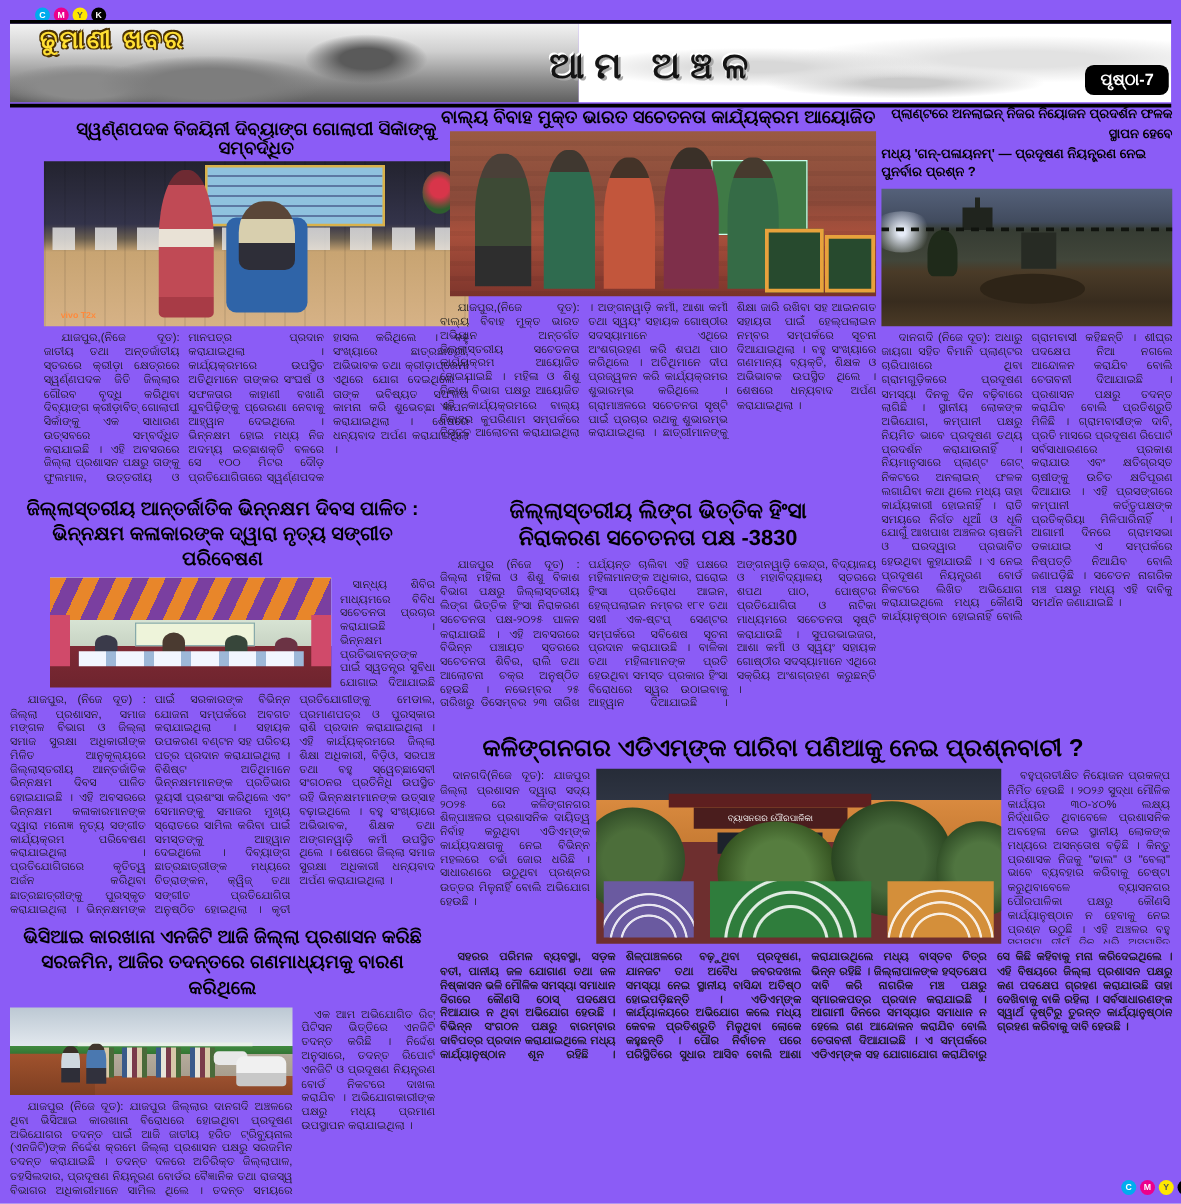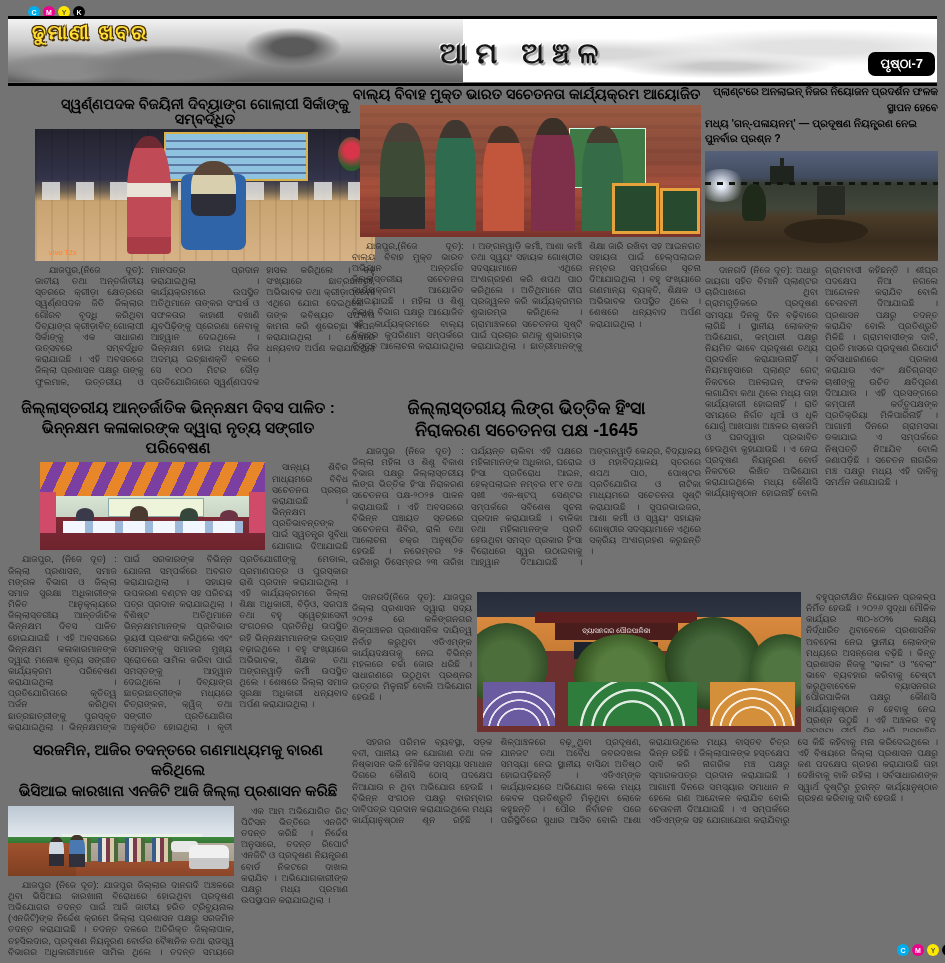--- a/index.html
+++ b/index.html
@@ -1,16 +1,16 @@
 <!DOCTYPE html>
 <html><head>
 <meta charset="utf-8">
 <style>
   html,body{margin:0;padding:0;background:#e9e9e9;}
-  #page{position:relative;width:945px;height:963px;background:#737373;overflow:hidden;
+  #page{position:relative;width:945px;height:963px;background:#8b5cf6;overflow:hidden;
         font-family:"Liberation Sans",sans-serif;color:#1a1a1a;}
   
   .marks{position:absolute;display:flex;gap:3px;}
   .marks.top{left:28px;top:6px;}
   .marks.bottom{left:897px;top:944px;}
   .mark{width:12px;height:12px;border-radius:50%;font-size:7px;font-weight:bold;
         color:#fff;display:flex;align-items:center;justify-content:center;}
   .mark.c{background:#00adee;}
   .mark.m{background:#ec008c;}
   .mark.y{background:#ffe800;color:#555;}
@@ -42,21 +42,21 @@
      font-size:13px;font-weight:bold;padding:4px 12px;border-radius:7px;}
   .bottomrule{position:absolute;left:8px;top:83px;width:929px;height:3px;background:#000;}
   
   .article{position:absolute;overflow:hidden;}
   .hl{font-weight:bold;color:#000;}
   .hl.center{text-align:center;}
   .body-txt{font-size:9px;line-height:1.24;text-align:justify;text-indent:14px;
      overflow:hidden;word-break:break-word;}
   .cols3{column-count:3;column-gap:7px;}
   .cols2{column-count:2;column-gap:7px;}
-  .cols4{column-count:4;column-gap:8px;}
+  .cols4{column-count:4;column-gap:8px;font-weight:bold;}
   .photo{position:relative;overflow:hidden;background:#888;}
   .photo *{position:absolute;}
   
   .ph-a1{background:
      repeating-linear-gradient(90deg,rgba(0,0,0,.07) 0 2px,transparent 2px 16px),
      linear-gradient(180deg,#23232f 0%,#33334a 38%,#6a5f50 47%,#c8a472 55%,#d6b286 100%);}
   .ph-a1 .banner{left:38%;top:2%;width:41%;height:34%;background:#8fc2de;border:2px solid #d9b14a;
      background-image:repeating-linear-gradient(180deg,transparent 0 6px,rgba(30,30,90,.45) 6px 8px);}
   .ph-a1 .chairs{left:2%;top:40%;width:96%;height:14%;
      background:repeating-linear-gradient(90deg,#e8e8e8 0 18px,transparent 18px 34px);opacity:.8;}
@@ -222,47 +222,48 @@
         <div class="pp4"></div>
         <div class="table"></div>
       </div>
       <div class="body-txt" style="width:108px;height:88px;text-indent:10px;">ସାନ୍ଧ୍ୟ ଶିବିର ମାଧ୍ୟମରେ ବିବିଧ ସଚେତନତା ପ୍ରଚାର କରାଯାଇଛି । ଭିନ୍ନକ୍ଷମ ପ୍ରତିଭାବନ୍ତଙ୍କ ପାଇଁ ସ୍ୱତନ୍ତ୍ର ସୁବିଧା ଯୋଗାଇ ଦିଆଯାଇଛି । ପ୍ରଥମ ବର୍ଷ ଗନ୍ଧ ଦାସ ପୁରସ୍କୃତ ହୋଇଥିଲେ ।</div>
     </div>
     <div class="body-txt cols3" style="height:208px;margin-top:4px;">ଯାଜପୁର, (ନିଜେ ଦୂତ) : ଜିଲ୍ଲା ପ୍ରଶାସନ, ସମାଜ ମଙ୍ଗଳ ବିଭାଗ ଓ ଜିଲ୍ଲା ସମାଜ ସୁରକ୍ଷା ଅଧିକାରୀଙ୍କ ମିଳିତ ଆନୁକୂଲ୍ୟରେ ଜିଲ୍ଲାସ୍ତରୀୟ ଆନ୍ତର୍ଜାତିକ ଭିନ୍ନକ୍ଷମ ଦିବସ ପାଳିତ ହୋଇଯାଇଛି । ଏହି ଅବସରରେ ଭିନ୍ନକ୍ଷମ କଳାକାରମାନଙ୍କ ଦ୍ୱାରା ମନୋଜ୍ଞ ନୃତ୍ୟ ସଙ୍ଗୀତ କାର୍ଯ୍ୟକ୍ରମ ପରିବେଷଣ କରାଯାଇଥିଲା । ପ୍ରତିଯୋଗିତାରେ କୃତିତ୍ୱ ଅର୍ଜନ କରିଥିବା ଛାତ୍ରଛାତ୍ରୀଙ୍କୁ ପୁରସ୍କୃତ କରାଯାଇଥିଲା । ଭିନ୍ନକ୍ଷମଙ୍କ ପାଇଁ ସରକାରଙ୍କ ବିଭିନ୍ନ ଯୋଜନା ସମ୍ପର୍କରେ ଅବଗତ କରାଯାଇଥିଲା । ସହାୟକ ଉପକରଣ ବଣ୍ଟନ ସହ ପରିଚୟ ପତ୍ର ପ୍ରଦାନ କରାଯାଇଥିଲା । ବିଶିଷ୍ଟ ଅତିଥିମାନେ ଭିନ୍ନକ୍ଷମମାନଙ୍କ ପ୍ରତିଭାର ଭୂୟସୀ ପ୍ରଶଂସା କରିଥିଲେ ଏବଂ ସେମାନଙ୍କୁ ସମାଜର ମୁଖ୍ୟ ସ୍ରୋତରେ ସାମିଲ କରିବା ପାଇଁ ସମସ୍ତଙ୍କୁ ଆହ୍ୱାନ ଦେଇଥିଲେ । ଦିବ୍ୟାଙ୍ଗ ଛାତ୍ରଛାତ୍ରୀଙ୍କ ମଧ୍ୟରେ ଚିତ୍ରାଙ୍କନ, କ୍ୱିଜ୍ ତଥା ସଙ୍ଗୀତ ପ୍ରତିଯୋଗିତା ଅନୁଷ୍ଠିତ ହୋଇଥିଲା । କୃତୀ ପ୍ରତିଯୋଗୀଙ୍କୁ ମେଡାଲ, ପ୍ରମାଣପତ୍ର ଓ ପୁରସ୍କାର ରାଶି ପ୍ରଦାନ କରାଯାଇଥିଲା । ଏହି କାର୍ଯ୍ୟକ୍ରମରେ ଜିଲ୍ଲା ଶିକ୍ଷା ଅଧିକାରୀ, ବିଡ଼ିଓ, ସରପଞ୍ଚ ତଥା ବହୁ ସ୍ୱେଚ୍ଛାସେବୀ ସଂଗଠନର ପ୍ରତିନିଧି ଉପସ୍ଥିତ ରହି ଭିନ୍ନକ୍ଷମମାନଙ୍କ ଉତ୍ସାହ ବଢ଼ାଇଥିଲେ । ବହୁ ସଂଖ୍ୟାରେ ଅଭିଭାବକ, ଶିକ୍ଷକ ତଥା ଅଙ୍ଗନୱାଡ଼ି କର୍ମୀ ଉପସ୍ଥିତ ଥିଲେ । ଶେଷରେ ଜିଲ୍ଲା ସମାଜ ସୁରକ୍ଷା ଅଧିକାରୀ ଧନ୍ୟବାଦ ଅର୍ପଣ କରାଯାଇଥିଲା ।</div>
   </div>
 
   <div class="article" style="left:352px;top:398px;width:349px;height:206px;">
     <div class="hl center" style="font-size:17.5px;line-height:1.25;">ଜିଲ୍ଲାସ୍ତରୀୟ ଲିଙ୍ଗ ଭିତ୍ତିକ ହିଂସା</div>
-    <div class="hl center" style="font-size:17.5px;line-height:1.25;">ନିରାକରଣ ସଚେତନତା ପକ୍ଷ -1645</div>
+    <div class="hl center" style="font-size:17.5px;line-height:1.25;">ନିରାକରଣ ସଚେତନତା ପକ୍ଷ -3830</div>
     <div class="body-txt cols3" style="height:156px;margin-top:4px;">ଯାଜପୁର (ନିଜେ ଦୂତ) : ଜିଲ୍ଲା ମହିଳା ଓ ଶିଶୁ ବିକାଶ ବିଭାଗ ପକ୍ଷରୁ ଜିଲ୍ଲାସ୍ତରୀୟ ଲିଙ୍ଗ ଭିତ୍ତିକ ହିଂସା ନିରାକରଣ ସଚେତନତା ପକ୍ଷ-୨୦୨୫ ପାଳନ କରାଯାଉଛି । ଏହି ଅବସରରେ ବିଭିନ୍ନ ପଞ୍ଚାୟତ ସ୍ତରରେ ସଚେତନତା ଶିବିର, ରାଲି ତଥା ଆଲୋଚନା ଚକ୍ର ଅନୁଷ୍ଠିତ ହେଉଛି । ନଭେମ୍ବର ୨୫ ତାରିଖରୁ ଡିସେମ୍ବର ୨୩ ତାରିଖ ପର୍ଯ୍ୟନ୍ତ ଚାଲିବା ଏହି ପକ୍ଷରେ ମହିଳାମାନଙ୍କ ଅଧିକାର, ଘରୋଇ ହିଂସା ପ୍ରତିରୋଧ ଆଇନ, ହେଲ୍ପଲାଇନ ନମ୍ବର ୧୮୧ ତଥା ସଖୀ ଏକ-ଷ୍ଟପ୍ ସେଣ୍ଟର ସମ୍ପର୍କରେ ସବିଶେଷ ସୂଚନା ପ୍ରଦାନ କରାଯାଉଛି । ବାଳିକା ତଥା ମହିଳାମାନଙ୍କ ପ୍ରତି ହେଉଥିବା ସମସ୍ତ ପ୍ରକାର ହିଂସା ବିରୋଧରେ ସ୍ୱର ଉଠାଇବାକୁ ଆହ୍ୱାନ ଦିଆଯାଇଛି । ଅଙ୍ଗନୱାଡ଼ି କେନ୍ଦ୍ର, ବିଦ୍ୟାଳୟ ଓ ମହାବିଦ୍ୟାଳୟ ସ୍ତରରେ ଶପଥ ପାଠ, ପୋଷ୍ଟର ପ୍ରତିଯୋଗିତା ଓ ନାଟିକା ମାଧ୍ୟମରେ ସଚେତନତା ସୃଷ୍ଟି କରାଯାଉଛି । ସୁପରଭାଇଜର, ଆଶା କର୍ମୀ ଓ ସ୍ୱୟଂ ସହାୟକ ଗୋଷ୍ଠୀର ସଦସ୍ୟାମାନେ ଏଥିରେ ସକ୍ରିୟ ଅଂଶଗ୍ରହଣ କରୁଛନ୍ତି ।</div>
   </div>
 
   <div class="article" style="left:352px;top:588px;width:586px;height:370px;">
+    <div class="hl" style="font-size:19.5px;line-height:1.2;margin-left:34px;">କଳିଙ୍ଗନଗର ଏଡିଏମ୍‌ଙ୍କ ପାରିବା ପଣିଆକୁ ନେଇ ପ୍ରଶ୍ନବାଚୀ ?</div>
     <div style="display:flex;gap:5px;margin-top:4px;">
       <div class="body-txt" style="width:120px;height:140px;flex:none;text-indent:10px;">ଦାନଗଦି(ନିଜେ ଦୂତ): ଯାଜପୁର ଜିଲ୍ଲା ପ୍ରଶାସନ ଦ୍ୱାରା ସଦ୍ୟ ୨୦୨୫ ରେ କଳିଙ୍ଗନଗର ଶିଳ୍ପାଞ୍ଚଳର ପ୍ରଶାସନିକ ଦାୟିତ୍ୱ ନିର୍ବାହ କରୁଥିବା ଏଡିଏମ୍‌ଙ୍କ କାର୍ଯ୍ୟଦକ୍ଷତାକୁ ନେଇ ବିଭିନ୍ନ ମହଲରେ ଚର୍ଚ୍ଚା ଜୋର ଧରିଛି । ସାଧାରଣରେ ଉଠୁଥିବା ପ୍ରଶ୍ନର ଉତ୍ତର ମିଳୁନାହିଁ ବୋଲି ଅଭିଯୋଗ ହେଉଛି ।</div>
       <div class="photo ph-c" style="width:324px;height:140px;flex:none;">
         <div class="roof"></div>
         <div class="sign">ବ୍ୟାସନଗର ପୌରପାଳିକା</div>
         <div class="win"></div>
         <div class="t1"></div>
         <div class="t2"></div>
         <div class="t3"></div>
         <div class="t4"></div>
         <div class="m1"></div>
         <div class="m2"></div>
         <div class="m3"></div>
       </div>
       <div class="body-txt" style="width:130px;height:140px;flex:none;text-indent:10px;">ବହୁପ୍ରତୀକ୍ଷିତ ନିୟୋଜନ ପ୍ରକଳ୍ପ ନିର୍ମିତ ହେଉଛି । ୨୦୨୬ ସୁଦ୍ଧା ମୌଳିକ କାର୍ଯ୍ୟର ୩୦-୪୦% ଲକ୍ଷ୍ୟ ନିର୍ଦ୍ଧାରିତ ଥିବାବେଳେ ପ୍ରଶାସନିକ ଅବହେଳା ନେଇ ସ୍ଥାନୀୟ ଲୋକଙ୍କ ମଧ୍ୟରେ ଅସନ୍ତୋଷ ବଢ଼ିଛି । କିନ୍ତୁ ପ୍ରଶାସକ ନିଜକୁ "ଢାଲ" ଓ "ବେଲା" ଭାବେ ବ୍ୟବହାର କରିବାକୁ ଚେଷ୍ଟା କରୁଥିବାବେଳେ ବ୍ୟାସନଗର ପୌରପାଳିକା ପକ୍ଷରୁ କୌଣସି କାର୍ଯ୍ୟାନୁଷ୍ଠାନ ନ ହେବାକୁ ନେଇ ପ୍ରଶ୍ନ ଉଠୁଛି । ଏହି ଅଞ୍ଚଳର ବହୁ ସମସ୍ୟା ଦୀର୍ଘ ଦିନ ଧରି ଅସମାହିତ ରହିଛି ।</div>
     </div>
     <div class="body-txt cols4" style="height:192px;margin-top:5px;">ସହରର ପରିମଳ ବ୍ୟବସ୍ଥା, ସଡ଼କ ବତୀ, ପାନୀୟ ଜଳ ଯୋଗାଣ ତଥା ଜଳ ନିଷ୍କାସନ ଭଳି ମୌଳିକ ସମସ୍ୟା ସମାଧାନ ଦିଗରେ କୌଣସି ଠୋସ୍ ପଦକ୍ଷେପ ନିଆଯାଉ ନ ଥିବା ଅଭିଯୋଗ ହେଉଛି । ବିଭିନ୍ନ ସଂଗଠନ ପକ୍ଷରୁ ବାରମ୍ବାର ଦାବିପତ୍ର ପ୍ରଦାନ କରାଯାଇଥିଲେ ମଧ୍ୟ କାର୍ଯ୍ୟାନୁଷ୍ଠାନ ଶୂନ ରହିଛି । ଶିଳ୍ପାଞ୍ଚଳରେ ବଢ଼ୁଥିବା ପ୍ରଦୂଷଣ, ଯାନଜଟ ତଥା ଅବୈଧ ଜବରଦଖଲ ସମସ୍ୟା ନେଇ ସ୍ଥାନୀୟ ବାସିନ୍ଦା ଅତିଷ୍ଠ ହୋଇପଡ଼ିଛନ୍ତି । ଏଡିଏମ୍‌ଙ୍କ କାର୍ଯ୍ୟାଳୟରେ ଅଭିଯୋଗ କଲେ ମଧ୍ୟ କେବଳ ପ୍ରତିଶ୍ରୁତି ମିଳୁଥିବା ଲୋକେ କହୁଛନ୍ତି । ପୌର ନିର୍ବାଚନ ପରେ ପରିସ୍ଥିତିରେ ସୁଧାର ଆସିବ ବୋଲି ଆଶା କରାଯାଉଥିଲେ ମଧ୍ୟ ବାସ୍ତବ ଚିତ୍ର ଭିନ୍ନ ରହିଛି । ଜିଲ୍ଲାପାଳଙ୍କ ହସ୍ତକ୍ଷେପ ଦାବି କରି ନାଗରିକ ମଞ୍ଚ ପକ୍ଷରୁ ସ୍ମାରକପତ୍ର ପ୍ରଦାନ କରାଯାଇଛି । ଆଗାମୀ ଦିନରେ ସମସ୍ୟାର ସମାଧାନ ନ ହେଲେ ଗଣ ଆନ୍ଦୋଳନ କରାଯିବ ବୋଲି ଚେତାବନୀ ଦିଆଯାଇଛି । ଏ ସମ୍ପର୍କରେ ଏଡିଏମ୍‌ଙ୍କ ସହ ଯୋଗାଯୋଗ କରାଯିବାରୁ ସେ କିଛି କହିବାକୁ ମନା କରିଦେଇଥିଲେ । ଏହି ବିଷୟରେ ଜିଲ୍ଲା ପ୍ରଶାସନ ପକ୍ଷରୁ କଣ ପଦକ୍ଷେପ ଗ୍ରହଣ କରାଯାଉଛି ତାହା ଦେଖିବାକୁ ବାକି ରହିଲା । ସର୍ବସାଧାରଣଙ୍କ ସ୍ୱାର୍ଥ ଦୃଷ୍ଟିରୁ ତୁରନ୍ତ କାର୍ଯ୍ୟାନୁଷ୍ଠାନ ଗ୍ରହଣ କରିବାକୁ ଦାବି ହେଉଛି ।</div>
   </div>
 
   <div class="article" style="left:8px;top:740px;width:340px;height:218px;">
+    <div class="hl center" style="font-size:15px;line-height:1.35;">ଭିସିଆଇ କାରଖାନା ଏନଜିଟି ଆଜି ଜିଲ୍ଲା ପ୍ରଶାସନ କରିଛି</div>
     <div class="hl center" style="font-size:15px;line-height:1.35;">ସରଜମିନ, ଆଜିର ତଦନ୍ତରେ ଗଣମାଧ୍ୟମକୁ ବାରଣ କରିଥିଲେ</div>
-    <div class="hl center" style="font-size:15px;line-height:1.35;">ଭିସିଆଇ କାରଖାନା ଏନଜିଟି ଆଜି ଜିଲ୍ଲା ପ୍ରଶାସନ କରିଛି</div>
     <div style="display:flex;gap:7px;margin-top:5px;">
       <div style="width:226px;flex:none;">
         <div class="photo ph-d" style="width:226px;height:70px;">
           <div class="roofline"></div>
           <div class="soil"></div>
           <div class="crowd"></div>
           <div class="man1"></div>
           <div class="man2"></div>
           <div class="car2"></div>
           <div class="car"></div>

